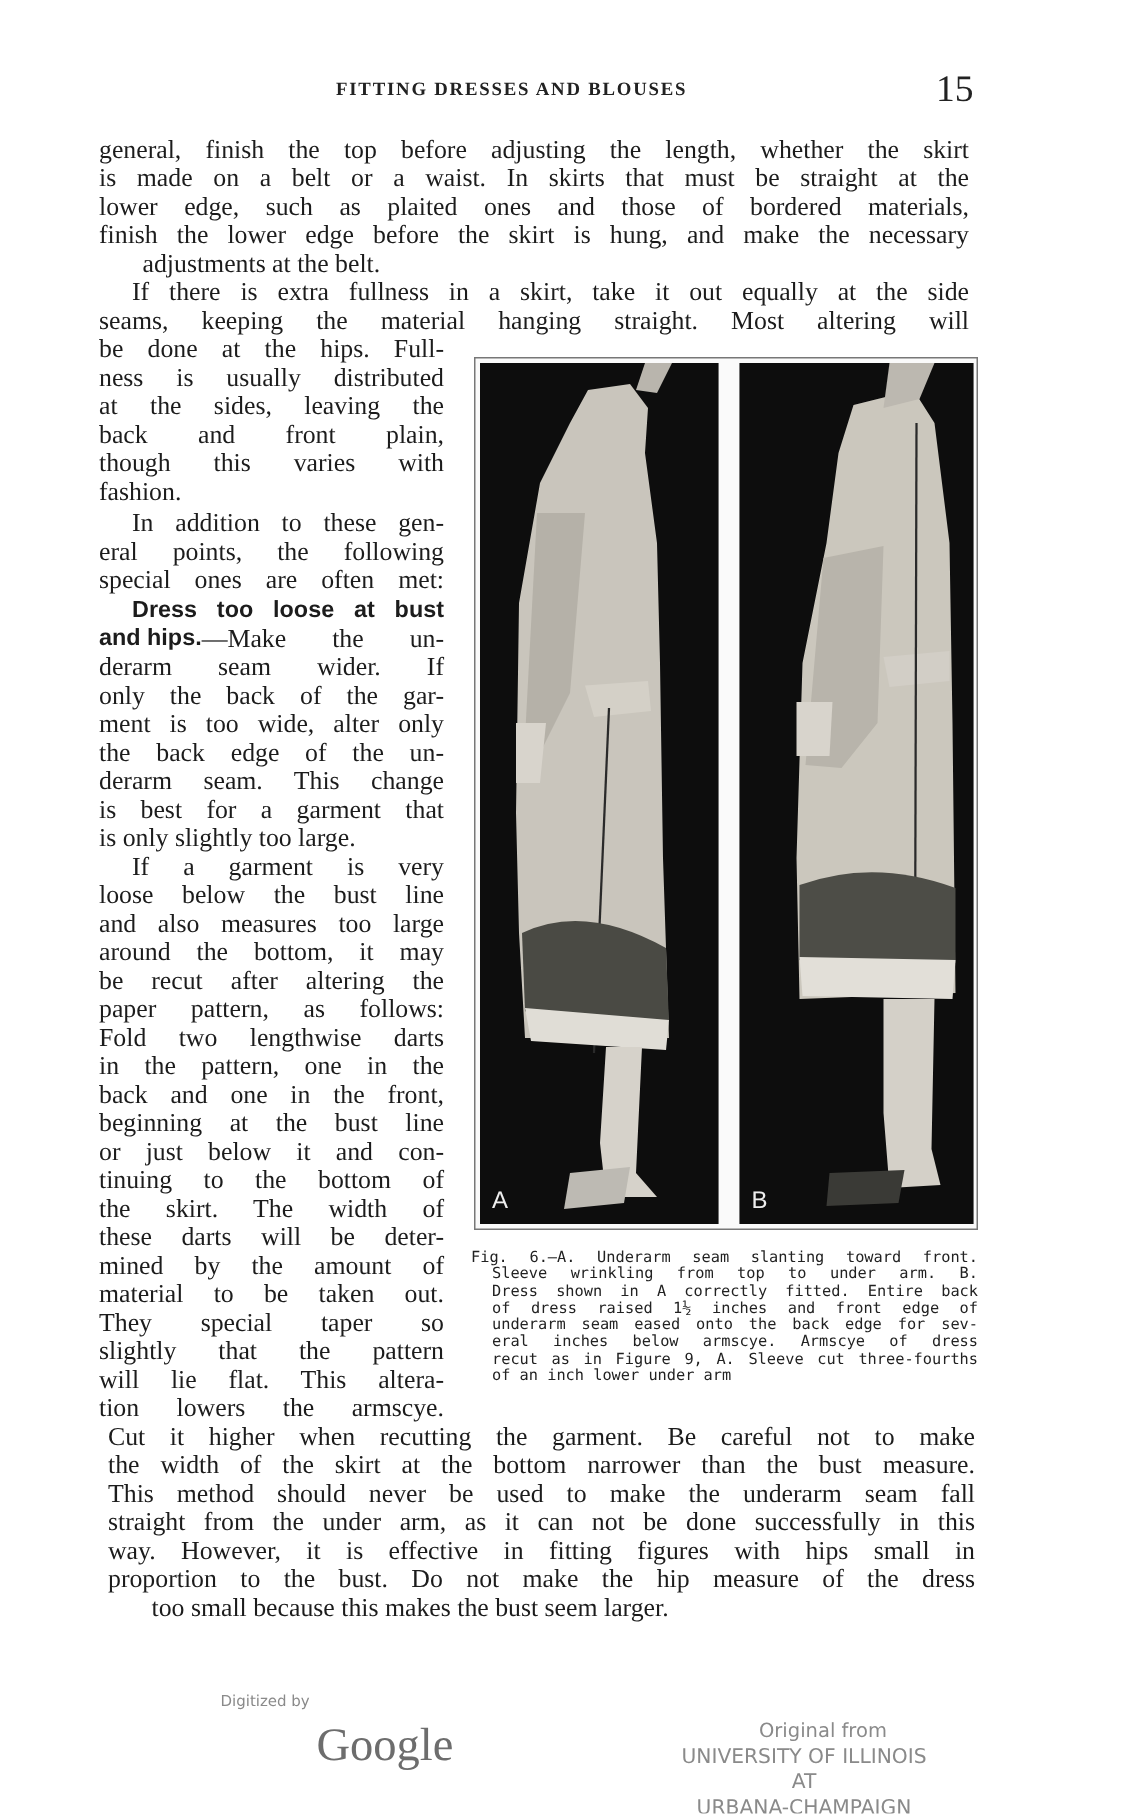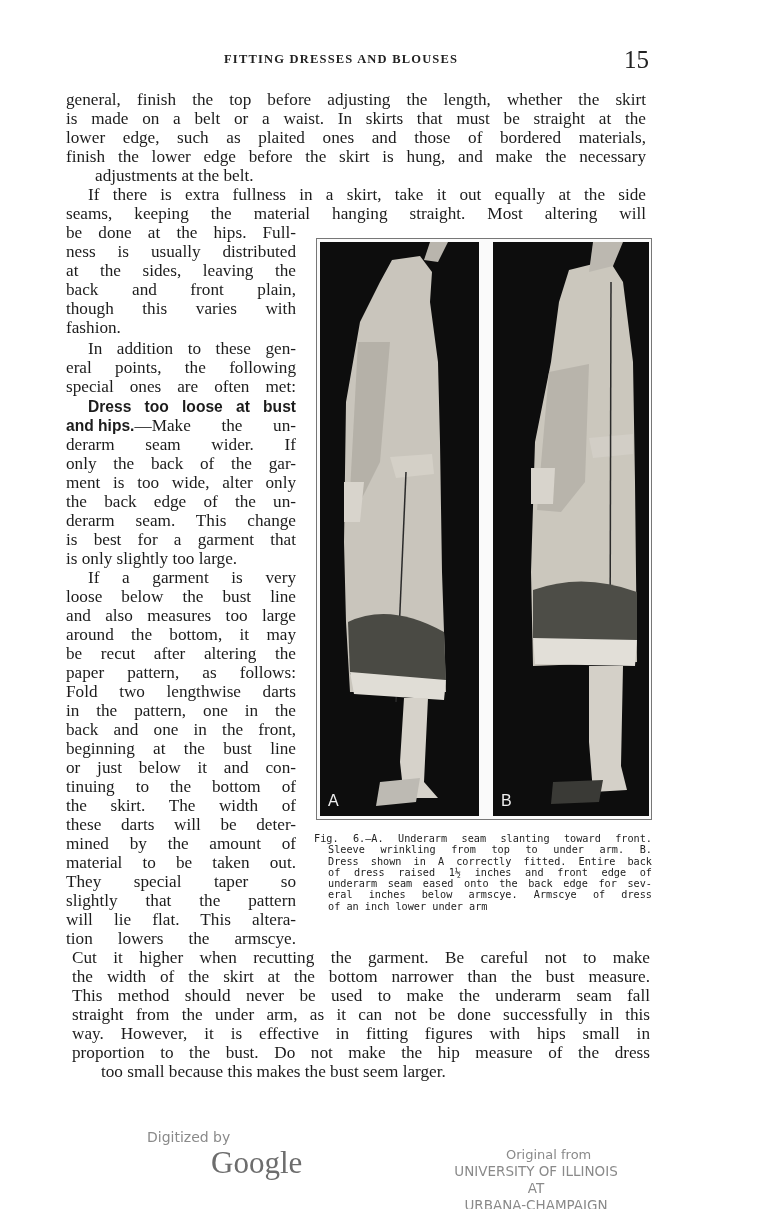--- a/index.html
+++ b/index.html
@@ -21,21 +21,21 @@
   .panel-a { left:3px; width:159px; }
   .panel-b { left:176px; width:156px; }
   .panel-label { position:absolute; bottom:6px; left:8px; color:#eee;
                  font-family:"Liberation Sans","DejaVu Sans",sans-serif; font-size:16px; }
   .caption { position:absolute; left:314px; top:833px; width:338px;
              font-family:"DejaVu Sans Mono","Liberation Mono",monospace; font-size:10.2px; line-height:11.3px; color:#222; }
   .caption .cl { white-space:nowrap; text-align:justify; text-align-last:justify; }
   .caption .cl.ind { padding-left:14px; }
   .caption .cl.last { text-align-last:left; }
   .footer { position:absolute; font-family:"DejaVu Sans","Liberation Sans",sans-serif; color:#8a8a8a; }
-  .digitized { left:147px; top:1129px; font-size:14px; }
+  .digitized { left:147px; top:1129px; font-size:10px; }
   .google { left:211px; top:1145px; font-family:"Liberation Serif","DejaVu Serif",serif; font-size:31px; color:#6d6d6d; }
   .orig-from { left:506px; top:1147px; font-size:13px; text-align:center; }
   .univ { left:446px; top:1163px; width:180px; font-size:13.5px; text-align:center; line-height:17px; }
 </style>
 </head>
 <body>
 
 <div class="running-head">FITTING DRESSES AND BLOUSES</div>
 <div class="page-num">15</div>
 
@@ -134,20 +134,21 @@
   </div>
 </div>
 
 <div class="caption">
   <div class="cl">Fig. 6.—A. Underarm seam slanting toward front.</div>
   <div class="cl ind">Sleeve wrinkling from top to under arm.  B.</div>
   <div class="cl ind">Dress shown in A correctly fitted.  Entire back</div>
   <div class="cl ind">of dress raised 1½ inches and front edge of</div>
   <div class="cl ind">underarm seam eased onto the back edge for sev-</div>
   <div class="cl ind">eral inches below armscye.  Armscye of dress</div>
+  <div class="cl ind">recut as in Figure 9, A.  Sleeve cut three-fourths</div>
   <div class="cl ind last">of an inch lower under arm</div>
 </div>
 
 <div class="footer digitized">Digitized by</div>
 <div class="footer google">Google</div>
 <div class="footer orig-from">Original from</div>
 <div class="footer univ">
   <div>UNIVERSITY OF ILLINOIS AT</div>
   <div>URBANA-CHAMPAIGN</div>
 </div>

